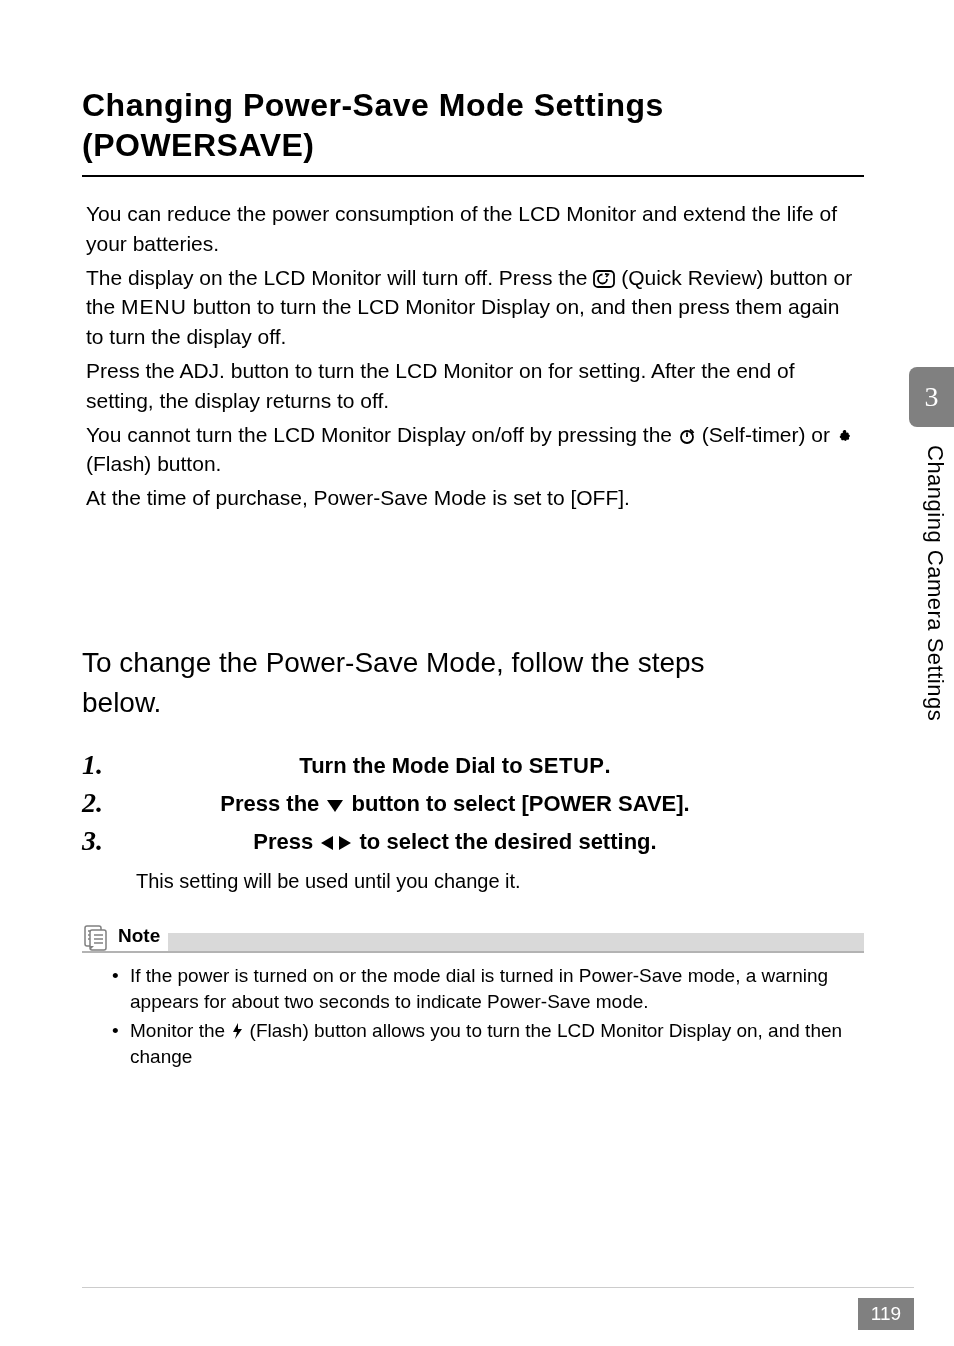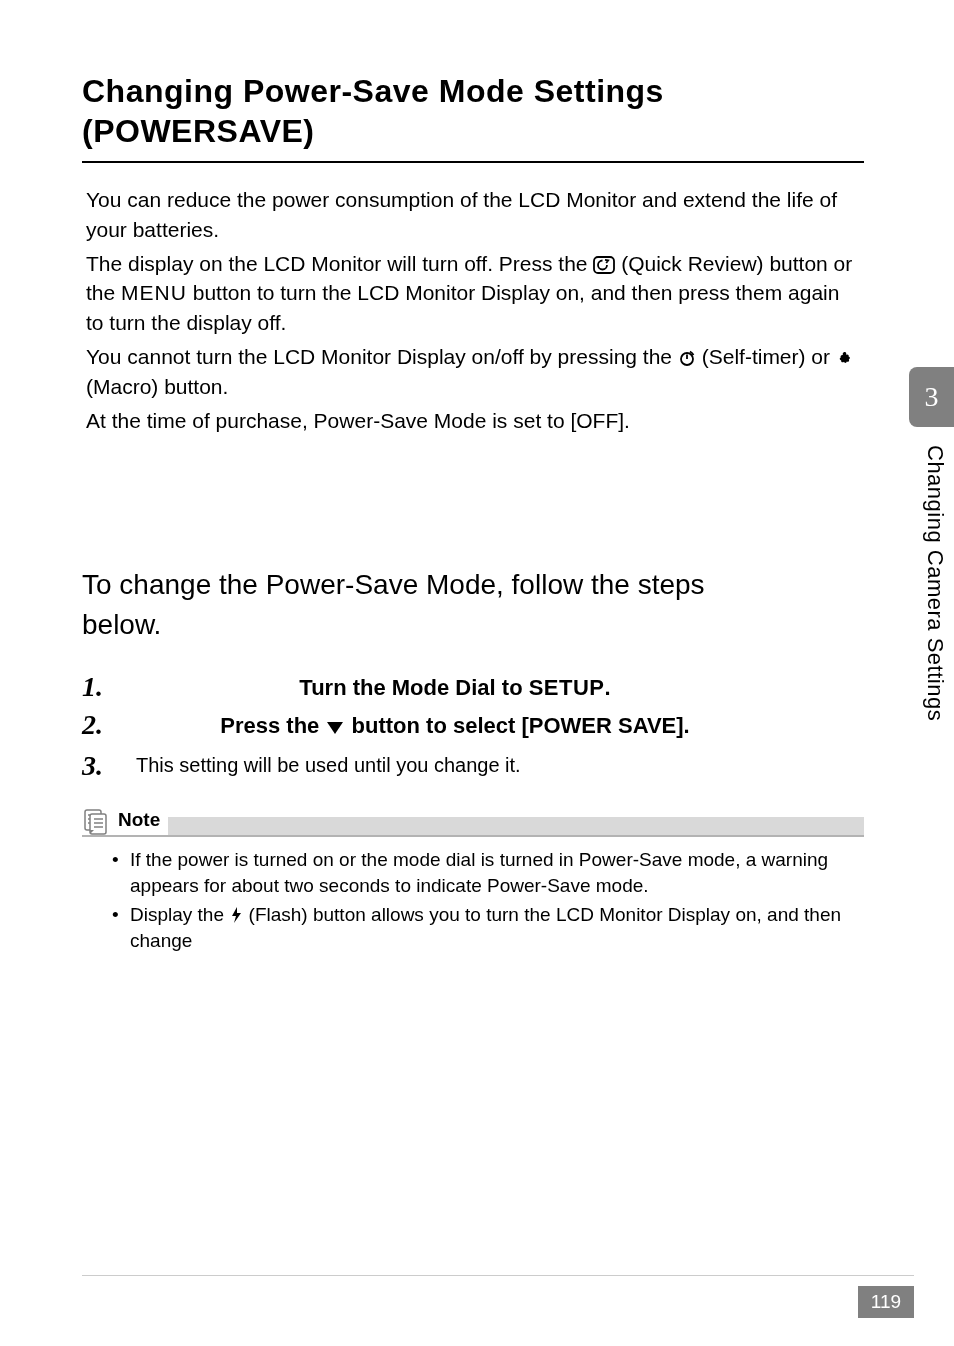--- a/index.html
+++ b/index.html
@@ -10,21 +10,21 @@
     height: 1346px;
     font-family: Arial, Helvetica, sans-serif;
     background: #fff;
     color: #000;
     position: relative;
   }
   .page {
     position: relative;
     width: 954px;
     height: 1346px;
-    padding: 50px 60px 0 82px;
+    padding: 64px 60px 0 82px;
   }
   .heading {
     font-family: Arial, Helvetica, sans-serif;
     font-weight: 900;
     font-size: 32px;
     letter-spacing: 0.5px;
     line-height: 1.25;
     padding-bottom: 10px;
     border-bottom: 2px solid #000;
     margin-right: 30px;
@@ -158,21 +158,21 @@
   ul.notes > li::before {
     content: "•";
     position: absolute;
     left: 0;
     top: 0;
   }
   .footer {
     position: absolute;
     left: 82px;
     right: 40px;
-    bottom: 70px;
+    bottom: 58px;
     border-top: 1px solid #ccc;
   }
   .pagenum {
     position: absolute;
     right: 0;
     bottom: -42px;
     width: 56px;
     height: 32px;
     background: #808080;
     color: #fff;
@@ -194,34 +194,35 @@
     <p>
       <span>The display on the LCD Monitor will turn off. Press the </span>
       
       <svg class="inline" width="22" height="18" viewBox="0 0 22 18">
         <rect x="1" y="1" width="20" height="16" rx="4" ry="4" fill="none" stroke="#000" stroke-width="1.8"></rect>
         <path d="M14 9 A4.5 4.5 0 1 1 9.5 4.5" fill="none" stroke="#000" stroke-width="1.8"></path>
         <path d="M12 3.8 L15.2 4.4 L13.2 7" fill="none" stroke="#000" stroke-width="1.8"></path>
       </svg>
       <span> (Quick Review) button or the </span><span class="menu-word">MENU</span><span> button to turn the LCD Monitor Display on, and then press them again to turn the display off.</span>
     </p>
+    <p>Press the ADJ. button to turn the LCD Monitor on for setting. After the end of setting, the display returns to off.</p>
     <p>
       <span>You cannot turn the LCD Monitor Display on/off by pressing the </span>
       
       <svg class="inline" width="18" height="18" viewBox="0 0 18 18">
         <circle cx="9" cy="10" r="6" fill="none" stroke="#000" stroke-width="1.8"></circle>
         <line x1="9" y1="10" x2="9" y2="5.5" stroke="#000" stroke-width="1.8"></line>
         <path d="M12 2.5 A8 8 0 0 1 15.5 6" fill="none" stroke="#000" stroke-width="1.8"></path>
       </svg>
       <span> (Self-timer) or </span>
       
       <svg class="inline" width="18" height="18" viewBox="0 0 18 18">
         <path d="M9 3 C7 3 6 5 7.2 6.3 C5.6 5.6 4 7 4.8 8.6 C3.2 9 3.4 11.2 5.2 11.4 C4.8 13 6.8 14 8 12.8 C8.4 14.4 10.6 14.2 10.8 12.6 C12.4 13.4 13.8 11.6 12.8 10.4 C14.4 10 14.2 7.8 12.6 7.6 C13.2 6 11.4 4.8 10.2 6 C10.6 4.2 9.8 3 9 3 Z" fill="#000"></path>
       </svg>
-      <span> (Macro) button.</span>
+      <span> (Flash) button.</span>
     </p>
     <p>At the time of purchase, Power-Save Mode is set to [OFF].</p>
   </div>
 
   <p class="lead">To change the Power-Save Mode, follow the steps below.</p>
 
   <ol class="steps">
     <li>
       <div class="step-head">
         <span>Turn the Mode Dial to </span><span class="setup-word">SETUP</span><span>.</span>
@@ -230,20 +231,28 @@
     <li>
       <div class="step-head">
         <span>Press the </span>
         <svg class="inline" width="20" height="18" viewBox="0 0 20 18">
           <polygon points="10,16 2,4 18,4" fill="#000"></polygon>
         </svg>
         <span> button to select [POWER SAVE].</span>
       </div>
     </li>
     <li>
+      <div class="step-head">
+        <span>Press </span>
+        <svg class="inline" width="34" height="18" viewBox="0 0 34 18">
+          <polygon points="2,9 14,2 14,16" fill="#000"></polygon>
+          <polygon points="32,9 20,2 20,16" fill="#000"></polygon>
+        </svg>
+        <span> to select the desired setting.</span>
+      </div>
       <div class="step-body">This setting will be used until you change it.</div>
     </li>
   </ol>
 
   <div class="note-block">
     <div class="note-head">
       <svg class="sheet-icon" viewBox="0 0 28 28">
         <rect x="3" y="3" width="16" height="20" rx="2" fill="none" stroke="#808080" stroke-width="1.5"></rect>
         <line x1="6" y1="8" x2="16" y2="8" stroke="#808080" stroke-width="1.5"></line>
         <line x1="6" y1="12" x2="16" y2="12" stroke="#808080" stroke-width="1.5"></line>
@@ -253,21 +262,21 @@
         <line x1="12" y1="16" x2="21" y2="16" stroke="#808080" stroke-width="1.5"></line>
         <line x1="12" y1="20" x2="21" y2="20" stroke="#808080" stroke-width="1.5"></line>
         <path d="M8 27 L12 23 L8 23 Z" fill="#808080"></path>
       </svg>
       <div class="note-label">Note</div>
       <div class="bar"></div>
     </div>
     <ul class="notes">
       <li>If the power is turned on or the mode dial is turned in Power-Save mode, a warning appears for about two seconds to indicate Power-Save mode.</li>
       <li>
-        <span>Display the </span>
+        <span>Monitor the </span>
         <svg class="inline" width="14" height="18" viewBox="0 0 14 18">
           <polygon points="8,1 3,10 7,10 5,17 12,7 8,7" fill="#000"></polygon>
         </svg>
         <span> (Flash) button allows you to turn the LCD Monitor Display on, and then change</span>
       </li>
     </ul>
   </div>
 
   <div class="sideband">
     <div class="tab">3</div>

